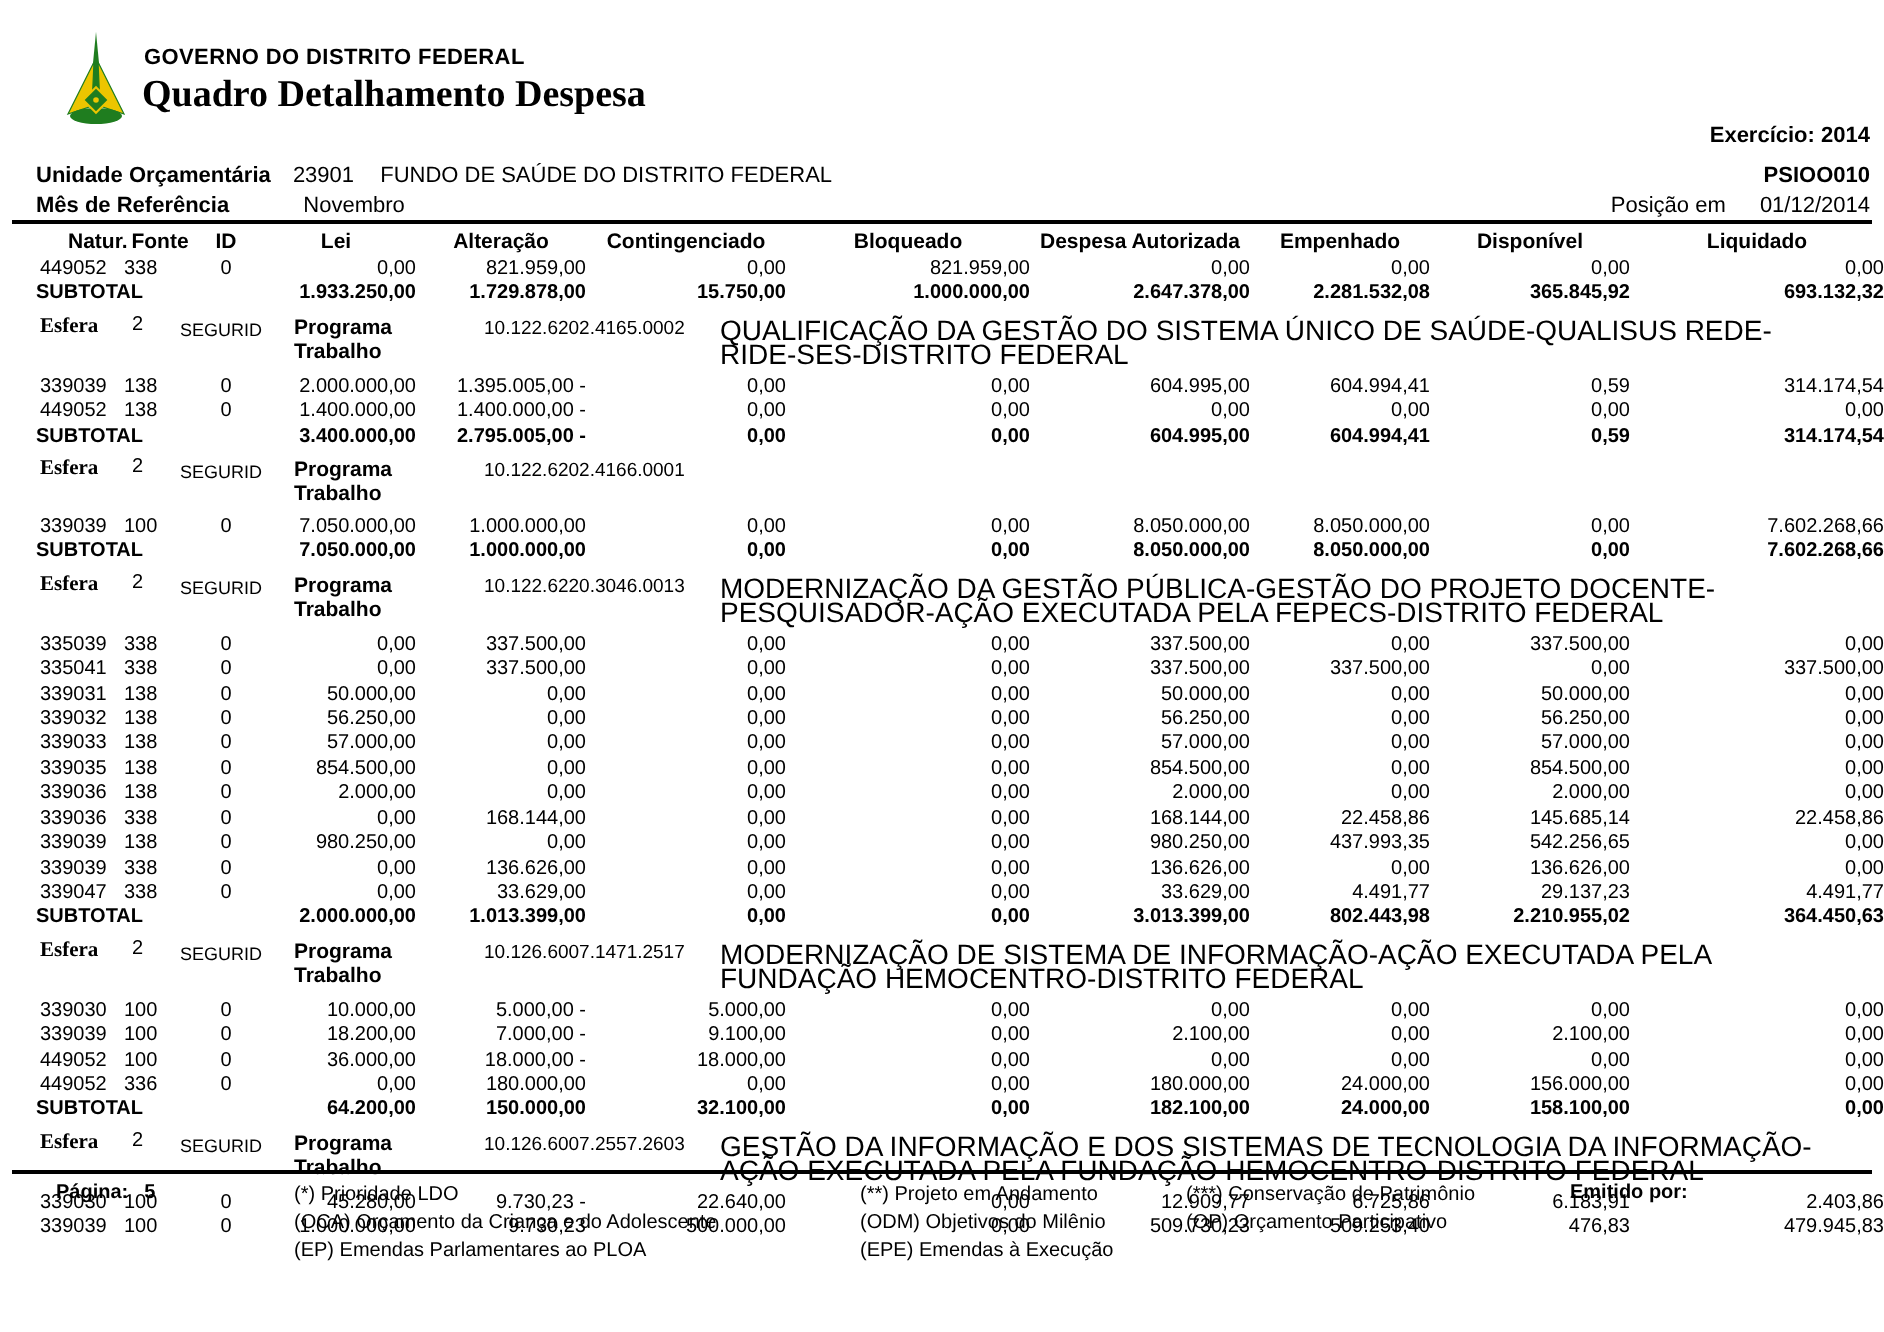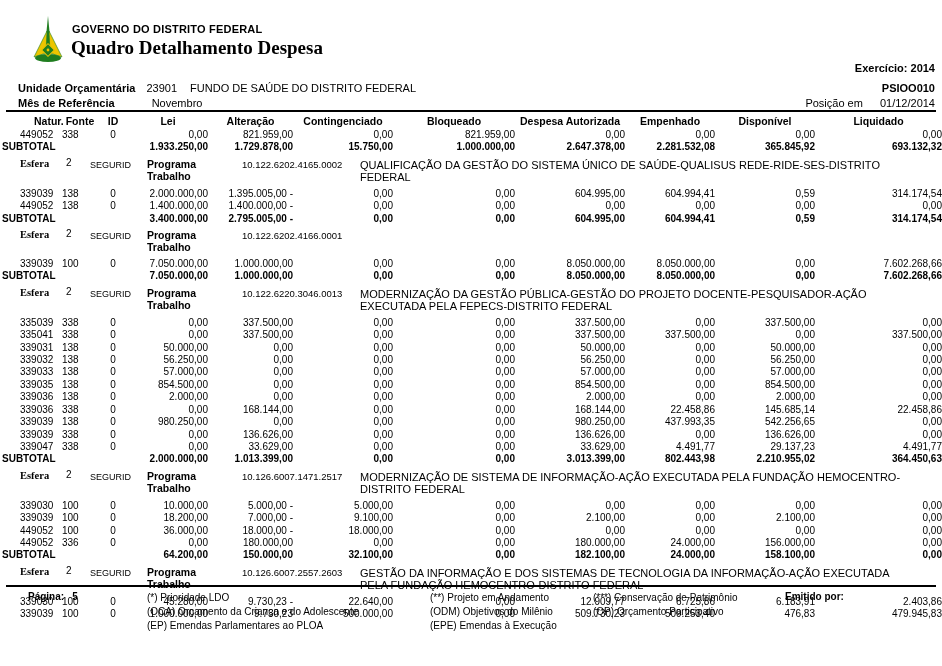--- a/index.html
+++ b/index.html
@@ -30,28 +30,28 @@
   .grid{display:grid;grid-template-columns:var(--cols);}
   .header-row{font-size:10.5px;font-weight:bold;line-height:13px;margin-bottom:1px;}
   .header-row .hc{text-align:center;white-space:nowrap;}
   .header-row .hc0{text-align:center;padding-left:34px;}
   .trow{font-size:10px;line-height:12.4px;}
   .c-natur{padding-left:20px;}
   .c-fonte{}
   .c-id{text-align:center;}
   .num{text-align:right;white-space:nowrap;}
   .subtotal{font-weight:bold;}
-  .sub-label{grid-column:1 / 4;padding-left:2px;}
+  .sub-label{grid-column:1 / 4;padding-left:18px;}
   .esfera-row{display:flex;align-items:flex-start;padding-left:20px;margin:4px 0 5px 0;line-height:12px;}
   .e-label{font-weight:bold;font-size:10.5px;width:46px;flex:none;font-family:Liberation Serif, serif;}
   .e-val{width:24px;flex:none;font-size:10px;position:relative;top:-1px;}
   .e-seg{width:57px;flex:none;font-size:9px;padding-top:1px;}
   .e-pt{font-weight:bold;font-size:10.5px;width:95px;flex:none;}
   .e-code{width:118px;flex:none;font-size:9.5px;padding-top:1px;}
-  .e-desc{font-size:11px;padding-top:1px;max-width:548px;}
+  .e-desc{font-size:14px;padding-top:1px;max-width:548px;}
   
   .footer{position:absolute;left:0;top:591px;width:942px;font-size:10px;}
   .f-page{position:absolute;left:28px;top:0;font-weight:bold;}
   .f-page .f-num{margin-left:8px;}
   .f-col1{position:absolute;left:147px;top:0;}
   .f-col2{position:absolute;left:430px;top:0;}
   .f-col3{position:absolute;left:593px;top:0;}
   .f-emitido{position:absolute;left:785px;top:0;font-weight:bold;}
   .f-col1 div,.f-col2 div,.f-col3 div{line-height:14px;white-space:nowrap;}
 </style>

